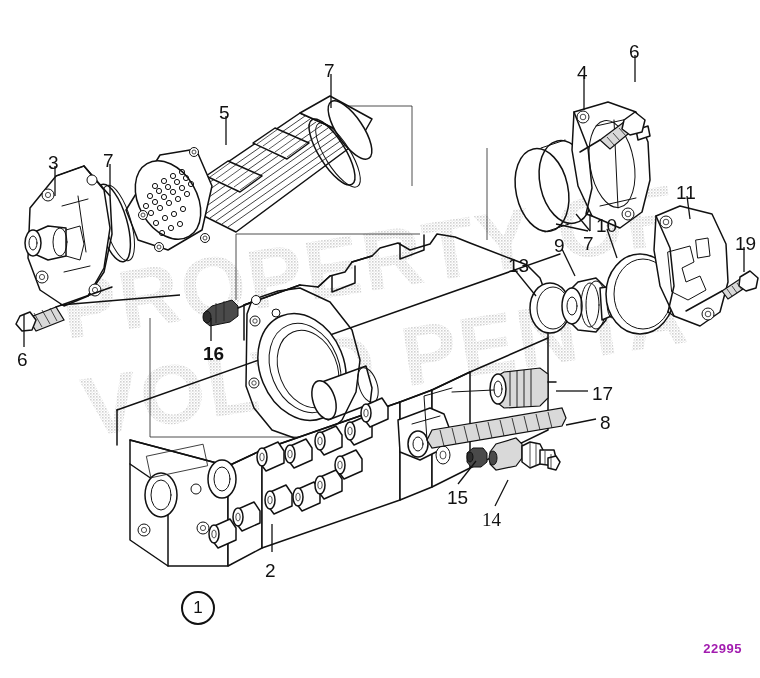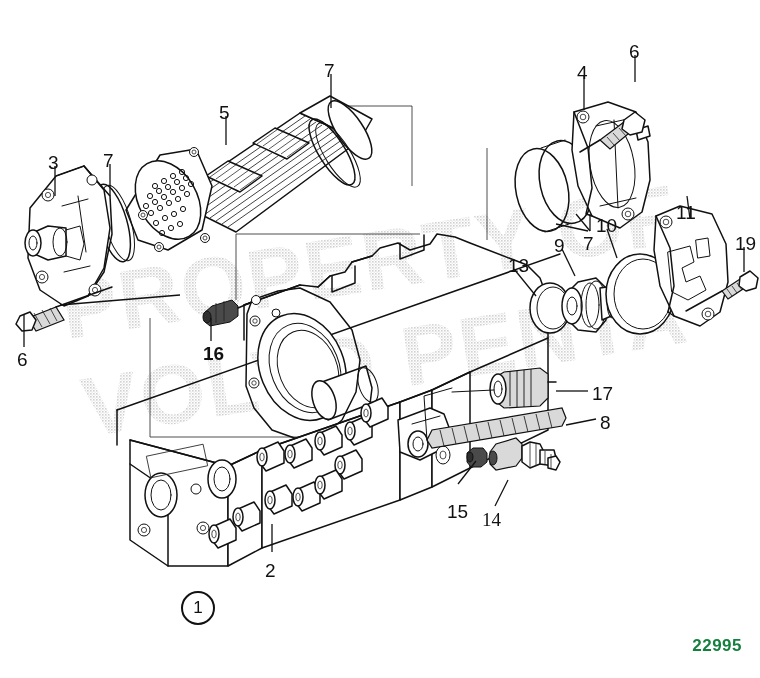--- a/index.html
+++ b/index.html
@@ -35,21 +35,21 @@
   .callout-circled{
     position:absolute;
     width:30px;height:30px;border:2px solid #111;border-radius:50%;
     display:flex;align-items:center;justify-content:center;
     font-family:"Liberation Sans", sans-serif;font-size:17px;color:#111;
     background:transparent;
   }
   #partnumber{
     position:absolute;right:18px;bottom:22px;
     font-family:"Liberation Sans", sans-serif;
-    font-size:17px;font-weight:bold;color:#15803d;letter-spacing:.5px;
+    font-size:13px;font-weight:bold;color:#a21caf;letter-spacing:.5px;
   }
   .ink{fill:none;stroke:#111;stroke-width:1.5;stroke-linecap:round;stroke-linejoin:round;}
   .ink-thin{fill:none;stroke:#111;stroke-width:1;stroke-linecap:round;stroke-linejoin:round;}
   .ink-hair{fill:none;stroke:#222;stroke-width:0.8;}
   .lead{fill:none;stroke:#111;stroke-width:1.3;}
   .white{fill:#ffffff;stroke:#111;stroke-width:1.5;stroke-linejoin:round;}
   .whitethin{fill:#ffffff;stroke:#111;stroke-width:1;stroke-linejoin:round;}
   .shade{fill:#d9d9d9;stroke:#111;stroke-width:1.2;}
   .dark{fill:#4a4a4a;stroke:#111;stroke-width:1;}
   .darker{fill:#2e2e2e;stroke:#111;stroke-width:1;}
@@ -505,24 +505,24 @@
       <div class="callout" style="left: 577px; top: 63px;">4</div>
       <div class="callout" style="left: 219px; top: 103px;">5</div>
       <div class="callout" style="left: 629px; top: 42px;">6</div>
       <div class="callout" style="left: 17px; top: 350px;">6</div>
       <div class="callout" style="left: 324px; top: 61px;">7</div>
       <div class="callout" style="left: 103px; top: 151px;">7</div>
       <div class="callout" style="left: 583px; top: 234px;">7</div>
       <div class="callout" style="left: 600px; top: 413px;">8</div>
       <div class="callout" style="left: 554px; top: 236px;">9</div>
       <div class="callout" style="left: 596px; top: 216px;">10</div>
-      <div class="callout" style="left: 676px; top: 183px; margin-top: 20px;">11</div>
+      <div class="callout" style="left: 676px; top: 183px;">11</div>
       <div class="callout" style="left: 735px; top: 234px;">19</div>
       <div class="callout" style="left: 508px; top: 256px;">13</div>
       <div class="callout" style="left: 482px; top: 510px; font-family: Liberation Serif, serif;">14</div>
-      <div class="callout" style="left: 447px; top: 488px; margin-top: 14px;">15</div>
+      <div class="callout" style="left: 447px; top: 488px;">15</div>
       <div class="callout" style="left: 203px; top: 344px; font-weight: bold;">16</div>
       <div class="callout" style="left: 592px; top: 384px;">17</div>
     </div>
 
   <div id="partnumber">22995</div>
 
 </div>
 
 </body></html>

